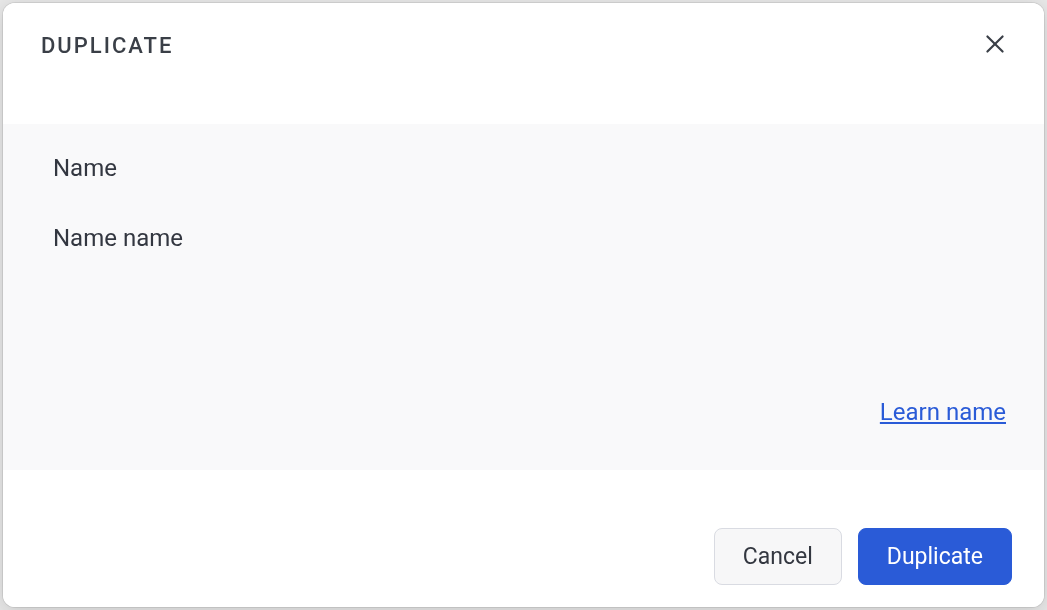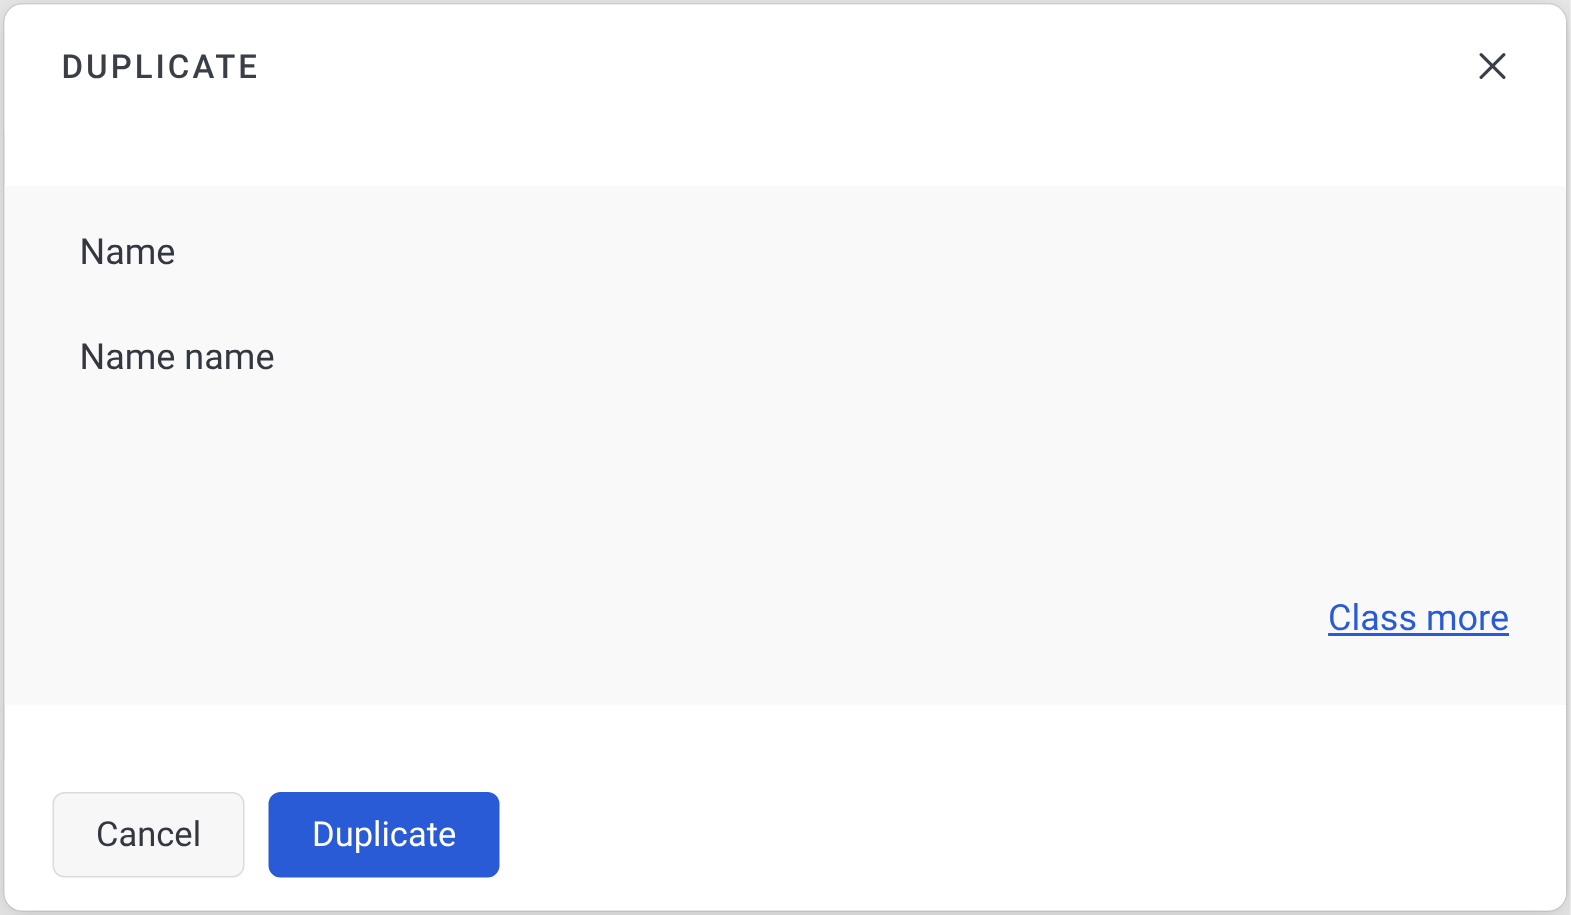--- a/index.html
+++ b/index.html
@@ -118,21 +118,21 @@
     .learn-more {
       color: #2a5bd7;
       text-decoration: underline;
       font-size: 24px;
       cursor: pointer;
     }
     .dialog-footer {
       background: #ffffff;
       padding: 22px 32px;
       display: flex;
-      justify-content: flex-start;
+      justify-content: flex-end;
       gap: 16px;
     }
     .btn {
       font-size: 23px;
       padding: 14px 28px;
       border-radius: 8px;
       cursor: pointer;
       font-family: inherit;
       font-weight: 400;
       border: 1px solid transparent;
@@ -167,21 +167,21 @@
   <div class="dialog-body">
     <div class="form-group">
       <label class="form-label">Name</label>
     </div>
 
     <div class="form-group">
       <label class="form-label">Name name</label>
     </div>
 
     <div class="body-footer">
-      <a class="learn-more">Class more</a>
+      <a class="learn-more">Learn name</a>
     </div>
   </div>
 
   <div class="dialog-footer">
     <button class="btn btn-secondary">Cancel</button>
     <button class="btn btn-primary">Duplicate</button>
   </div>
 </div>
 
 </body></html>

